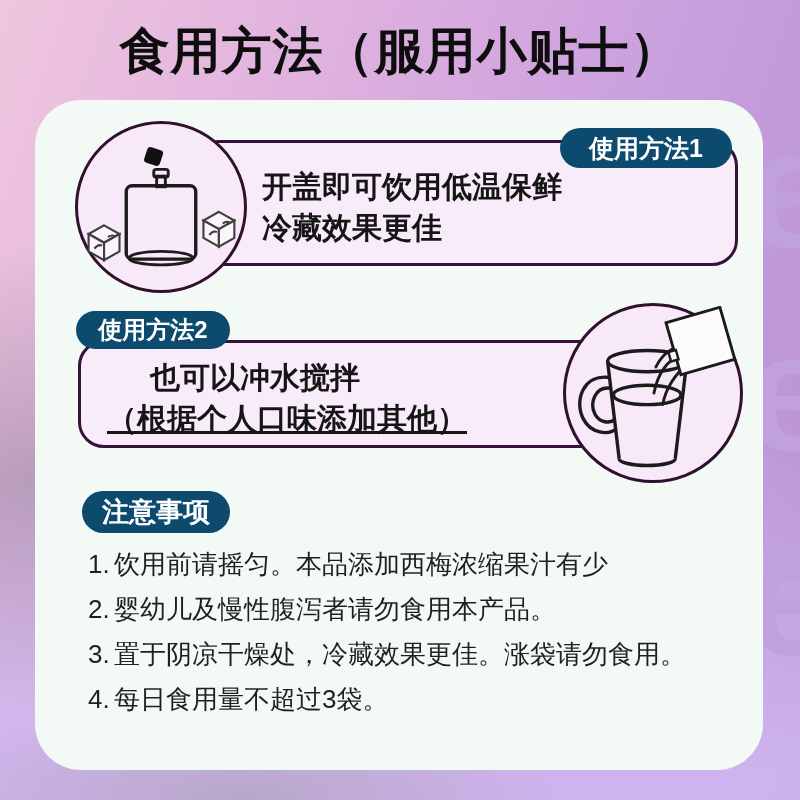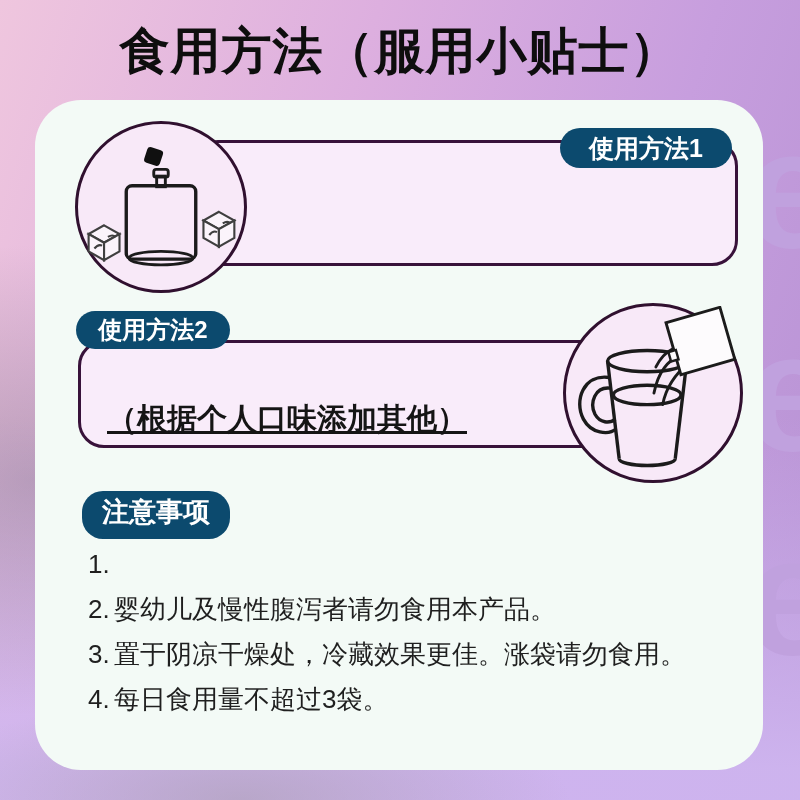--- a/index.html
+++ b/index.html
@@ -40,21 +40,21 @@
     background:#f8e9f8;z-index:2;
   }
   .circle1{left:40px;top:21px;width:172px;height:172px;}
   .circle2{left:528px;top:203px;width:180px;height:180px;}
   .badge{
     position:absolute;z-index:3;background:#0c4a6e;border-radius:20px;
     color:#ffffff;font-weight:700;text-align:center;white-space:nowrap;
   }
   .badge1{left:525px;top:28px;width:172px;height:40px;font-size:25px;line-height:40px;}
   .badge2{left:41px;top:211px;width:154px;height:38px;font-size:24px;line-height:38px;}
-  .badge-notes{left:47px;top:391px;width:148px;height:48px;font-size:27px;line-height:42px;border-radius:21px;}
+  .badge-notes{left:47px;top:391px;width:148px;height:42px;font-size:27px;line-height:42px;border-radius:21px;}
   .mtext{
     position:absolute;z-index:3;font-size:30px;font-weight:700;
     line-height:41px;color:#151515;white-space:nowrap;
   }
   .t1{left:227px;top:66px;}
   .t2a{left:115px;top:257px;}
   .t2b{left:72px;top:298px;text-decoration:underline;}
   .notes-list{
     position:absolute;left:53px;top:443px;width:655px;z-index:3;
     font-size:26px;line-height:42px;font-weight:500;color:#1f1f1f;
@@ -103,20 +103,24 @@
           <path d="M2 9 V27 L18 36 V18 Z"></path>
           <path d="M34 9 V27 L18 36 V18 Z"></path>
           <path d="M8 24 q4 -5 8 -3" fill="none"></path>
           <path d="M22 12 q5 -3 8 0" fill="none"></path>
         </g>
       </svg>
     </div>
 
     <div class="badge badge1">使用方法1</div>
 
+    <div class="mtext t1">
+      <div>开盖即可饮用低温保鲜</div>
+      <div>冷藏效果更佳</div>
+    </div>
 
     <div class="panel panel2"></div>
 
     <div class="circle circle2">
       <svg width="174" height="174" viewBox="0 0 180 180">
 
         <g fill="none" stroke="#1b1b1b" stroke-width="3" stroke-linecap="round">
           <path d="M120 50 C104 56 95 70 91 90"></path>
           <path d="M128 58 C113 70 103 86 100 102"></path>
           <path d="M111 44 C103 48 97 55 93 63"></path>
@@ -134,28 +138,30 @@
 
         <g transform="translate(140,36) rotate(-16)">
           <rect x="-30" y="-28" width="58" height="56" fill="#fdfbfd" stroke="#1b1b1b" stroke-width="3"></rect>
           <rect x="-36" y="2" width="8" height="10" fill="#fdfbfd" stroke="#1b1b1b" stroke-width="2.5"></rect>
         </g>
       </svg>
     </div>
 
     <div class="badge badge2">使用方法2</div>
 
+    <div class="mtext t2a">也可以冲水搅拌</div>
     <div class="mtext t2b">（根据个人口味添加其他）</div>
 
     <div class="badge badge-notes">注意事项</div>
 
     <div class="notes-list">
       <div class="note-item">
         <span class="note-num">1.</span>
         <span class="note-lines">
+          <div>饮用前请摇匀。本品添加西梅浓缩果汁有少</div>
         </span>
       </div>
       <div class="note-item">
         <span class="note-num">2.</span>
         <span class="note-lines">婴幼儿及慢性腹泻者请勿食用本产品。</span>
       </div>
       <div class="note-item">
         <span class="note-num">3.</span>
         <span class="note-lines">置于阴凉干燥处，冷藏效果更佳。涨袋请勿食用。</span>
       </div>

